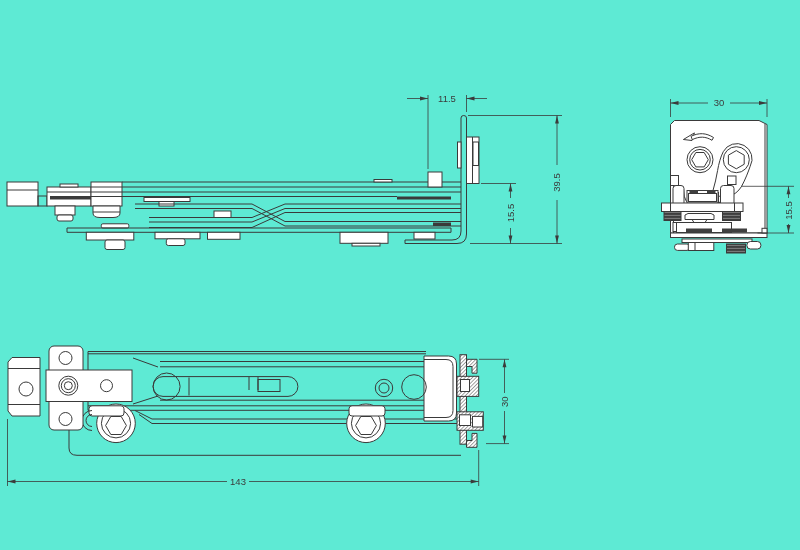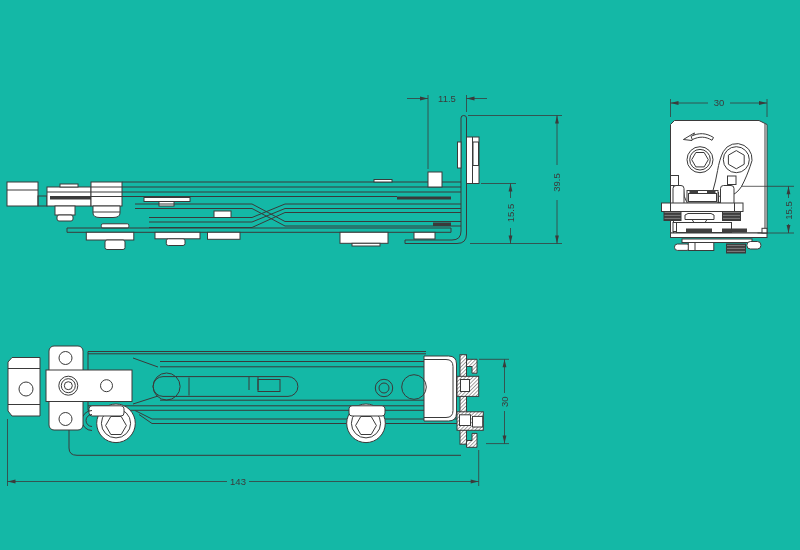--- a/index.html
+++ b/index.html
@@ -1,16 +1,16 @@
 <!DOCTYPE html>
 <html><head>
 <meta charset="utf-8">
 <style>
   html,body{margin:0;padding:0;background:#ffffff;}
-  .canvas{position:relative;width:800px;height:550px;background:#14b8a6;overflow:hidden;}
+  .canvas{position:relative;width:800px;height:550px;background:#5eead4;overflow:hidden;}
   svg{display:block;}
   svg text{font-family:"Liberation Sans","DejaVu Sans",sans-serif;font-size:9.5px;fill:#3b3b3b;}
 </style>
 </head>
 <body>
 
 <div class="canvas">
 <svg width="800" height="550" viewBox="0 0 800 550">
   <defs>
     <pattern id="hatch" patternUnits="userSpaceOnUse" width="2.6" height="2.6" patternTransform="rotate(45)">

